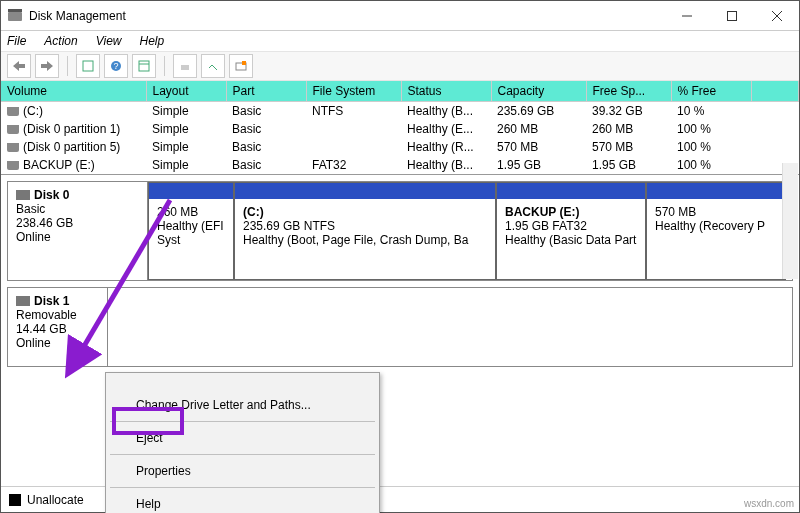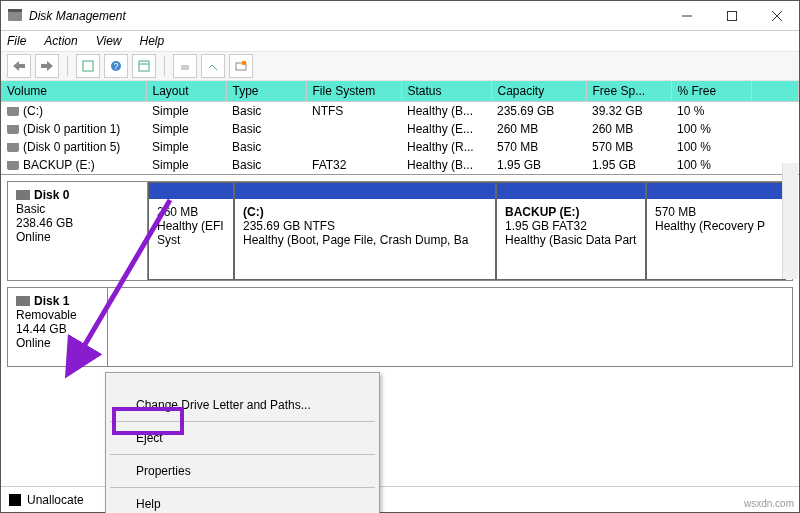--- a/index.html
+++ b/index.html
@@ -10,21 +10,21 @@
     color: #000;
     background: #fff;
     width: 800px;
     height: 513px;
     overflow: hidden;
     position: relative;
   }
   .window { border: 1px solid #555; width: 800px; height: 513px; display: flex; flex-direction: column; }
   .titlebar { height: 30px; display: flex; align-items: center; border-bottom: 1px solid #ccc; }
   .title-icon { width: 16px; height: 16px; margin: 0 6px; display: inline-block; }
-  .title-text { flex: 1; font-size: 12px; font-style: italic; }
+  .title-text { flex: 1; font-size: 12px; }
   .win-buttons { display: flex; }
   .win-btn { width: 45px; height: 30px; display: flex; align-items: center; justify-content: center; }
   .win-btn svg { stroke: #333; }
   .menubar { height: 20px; display: flex; align-items: center; padding: 0 6px; gap: 18px; font-style: italic; }
   .menu-item { }
   .toolbar { height: 30px; display: flex; align-items: center; padding: 2px 6px; gap: 4px; border-top: 1px solid #e5e5e5; border-bottom: 1px solid #e5e5e5; background: #f7f7f7; }
   .tool { width: 24px; height: 24px; border: 1px solid #ccc; display: flex; align-items: center; justify-content: center; background: #fff; }
   .tool.sep { width: 1px; border: none; background: #ccc; height: 20px; margin: 0 4px; }
   .table-wrap { border-bottom: 1px solid #999; }
   table.volumes { width: 100%; border-collapse: collapse; table-layout: fixed; }
@@ -163,21 +163,21 @@
         <col style="width:90px">
           <col style="width:95px">
           <col style="width:85px">
           <col style="width:80px">
           <col>
       </colgroup>
       <thead>
         <tr>
           <th>Volume</th>
           <th>Layout</th>
-          <th>Type</th>
+          <th>Part</th>
           <th>File System</th>
           <th>Status</th>
           <th>Capacity</th>
           <th>Free Sp...</th>
           <th>% Free</th>
           <th></th>
         </tr>
       </thead>
       <tbody id="vol-body">
           <tr>

